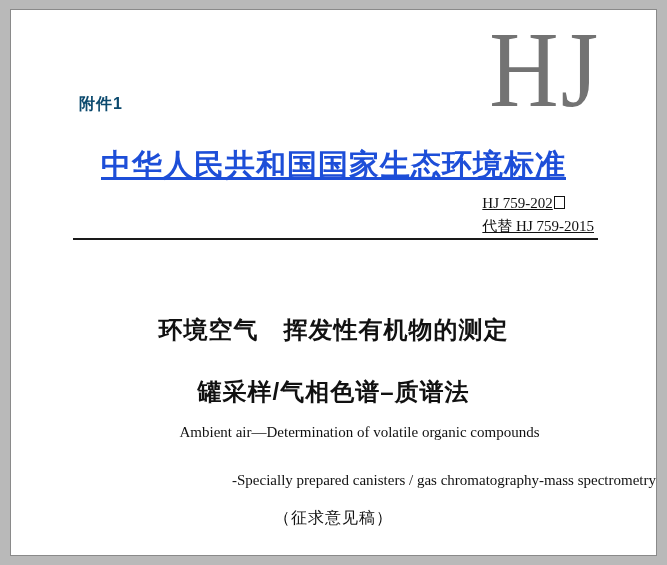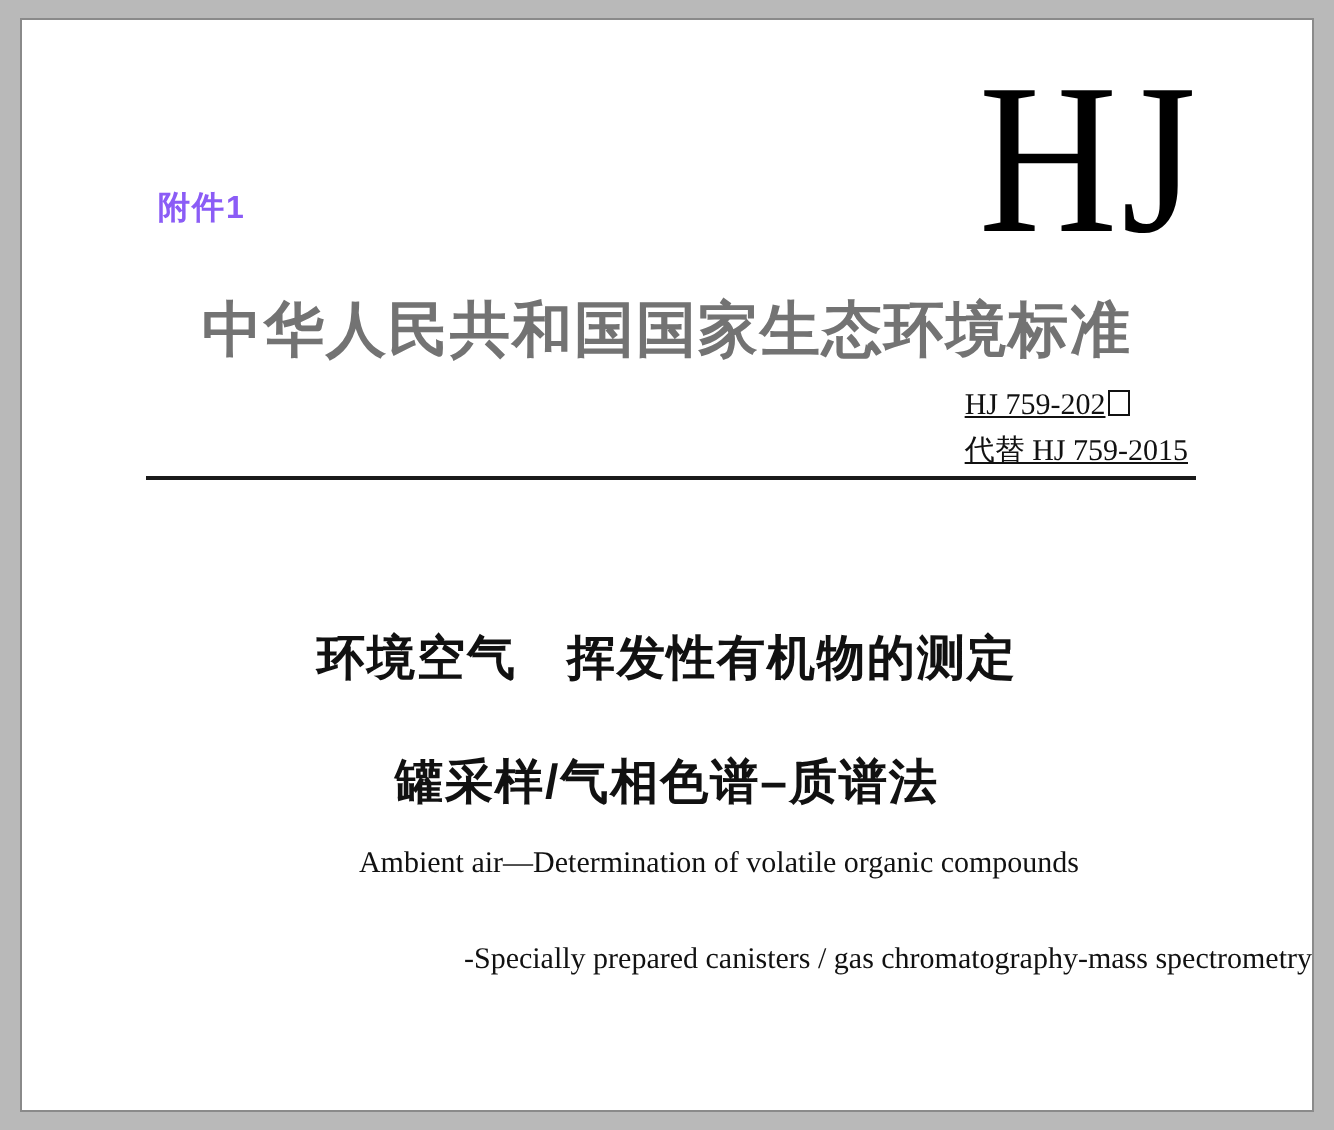--- a/index.html
+++ b/index.html
@@ -18,56 +18,57 @@
     width: 645px;
     height: 545px;
     margin: 10px auto 0 auto;
     background: #ffffff;
     box-shadow: 0 0 0 1px #8a8a8a;
     overflow: hidden;
   }
   
   .hj-logo {
     position: absolute;
-    top: 16px;
+    top: 6px;
     right: 56px;
     font-family: "Liberation Serif", serif;
     font-size: 96px;
     line-height: 1;
     letter-spacing: 2px;
-    color: #000000;
+    color: #737373;
     font-weight: 400;
     -webkit-text-stroke: 0px;
   }
   .hj-logo span {
     display: inline-block;
     transform: scaleY(1.12);
     transform-origin: top;
   }
   .attachment-label {
     position: absolute;
     top: 84px;
     left: 68px;
     font-family: "Liberation Sans", sans-serif;
     font-size: 16px;
     font-weight: bold;
-    color: #8b5cf6;
+    color: #0c4a6e;
     letter-spacing: 1px;
   }
   .national-title {
     position: absolute;
     top: 135px;
     left: 0;
     width: 100%;
     text-align: center;
     font-family: "Liberation Sans", sans-serif;
     font-weight: bold;
     font-size: 30px;
     letter-spacing: 1px;
-    color: #737373;
+    color: #1d4ed8;
+    text-decoration: underline;
   }
   .std-codes {
     position: absolute;
     top: 182px;
     right: 62px;
     text-align: left;
     font-family: "Liberation Serif", serif;
     font-size: 15px;
     color: #111;
     line-height: 1.55;
@@ -165,14 +166,15 @@
 
   <div class="main-title">
     <span class="l1">环境空气　挥发性有机物的测定</span>
     <span class="l2">罐采样/气相色谱–质谱法</span>
   </div>
 
   <div class="en-title">Ambient air—Determination of volatile organic compounds</div>
 
   <div class="en-subtitle">-Specially prepared canisters / gas chromatography-mass spectrometry</div>
 
+  <div class="draft-note">（征求意见稿）</div>
 
 </div>
 
 </body></html>

